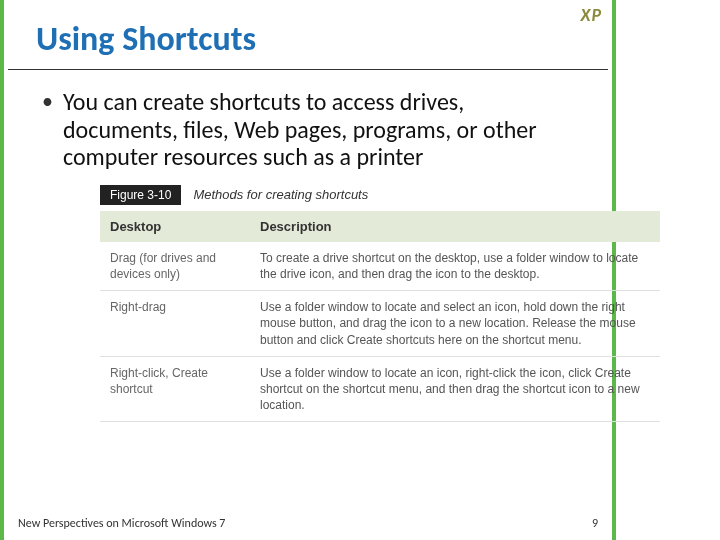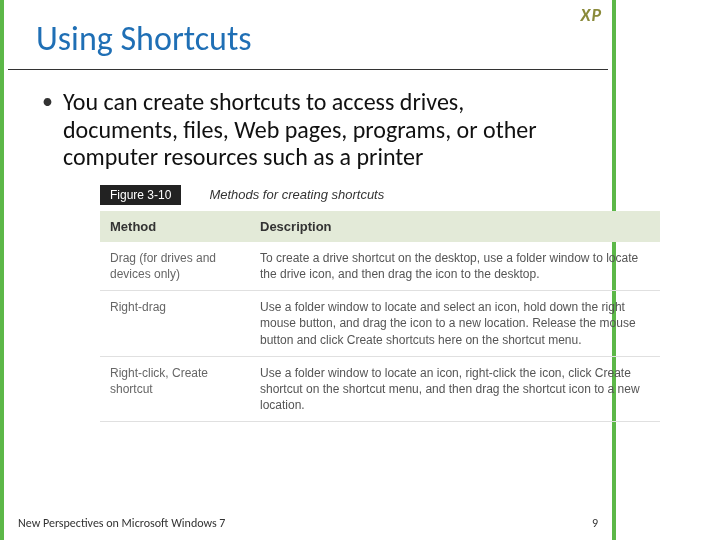--- a/index.html
+++ b/index.html
@@ -13,21 +13,21 @@
   }
   .slide {
     width: 616px;
     height: 540px;
     position: relative;
     border-left: 4px solid #5cb848;
     border-right: 4px solid #5cb848;
   }
   .title {
     font-size: 34px;
-    font-weight: normal;
+    font-weight: bold;
     color: #1f6fb5;
     padding: 18px 28px 10px 28px;
     border-bottom: 1.5px solid #333;
     margin: 0 4px;
   }
   .body {
     padding: 18px 38px 0 38px;
   }
   .bullet-row {
     display: flex;
@@ -45,21 +45,21 @@
     color: #111;
     line-height: 1.15;
   }
   .figure {
     margin: 14px 0 0 58px;
     width: 560px;
   }
   .fig-label-row {
     display: flex;
     align-items: center;
-    gap: 28px;
+    gap: 12px;
     margin-bottom: 6px;
   }
   .fig-label {
     background: #222;
     color: #fff;
     font-size: 12px;
     padding: 3px 10px;
     font-family: Arial, sans-serif;
   }
   .fig-caption {
@@ -131,21 +131,21 @@
     </div>
 
     <div class="figure">
       <div class="fig-label-row">
         <span class="fig-label">Figure 3-10</span>
         <span class="fig-caption">Methods for creating shortcuts</span>
       </div>
       <table class="fig-table">
         <thead>
           <tr>
-            <th>Method</th>
+            <th>Desktop</th>
             <th>Description</th>
           </tr>
         </thead>
         <tbody>
           <tr>
             <td class="method">Drag (for drives and devices only)</td>
             <td>To create a drive shortcut on the desktop, use a folder window to locate the drive icon, and then drag the icon to the desktop.</td>
           </tr>
           <tr>
             <td class="method">Right-drag</td>

